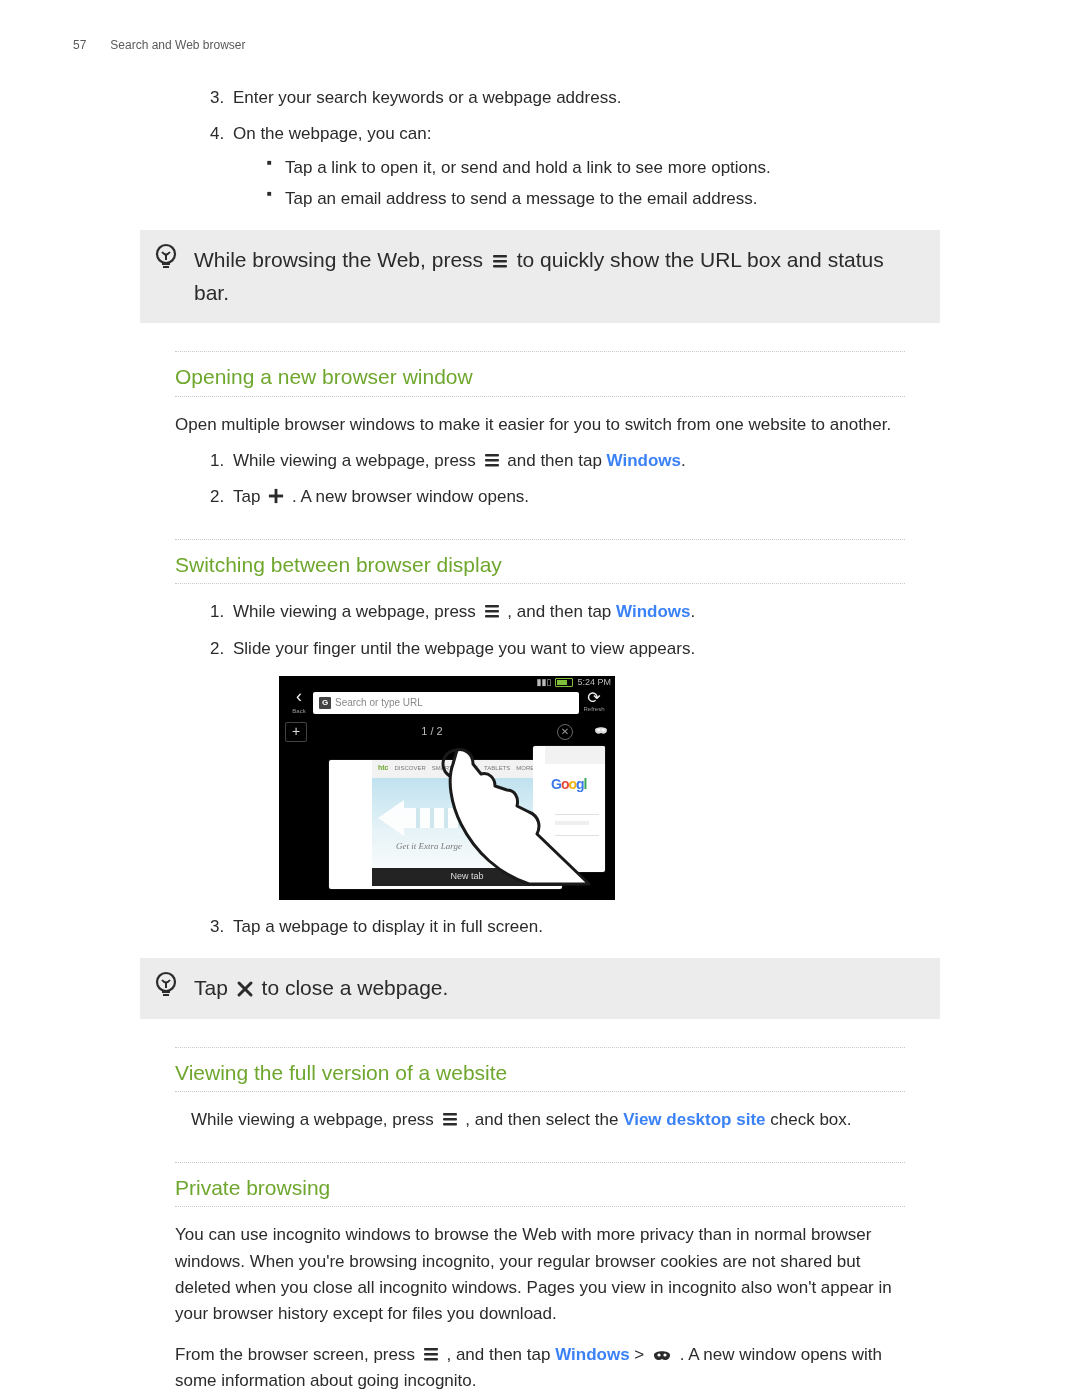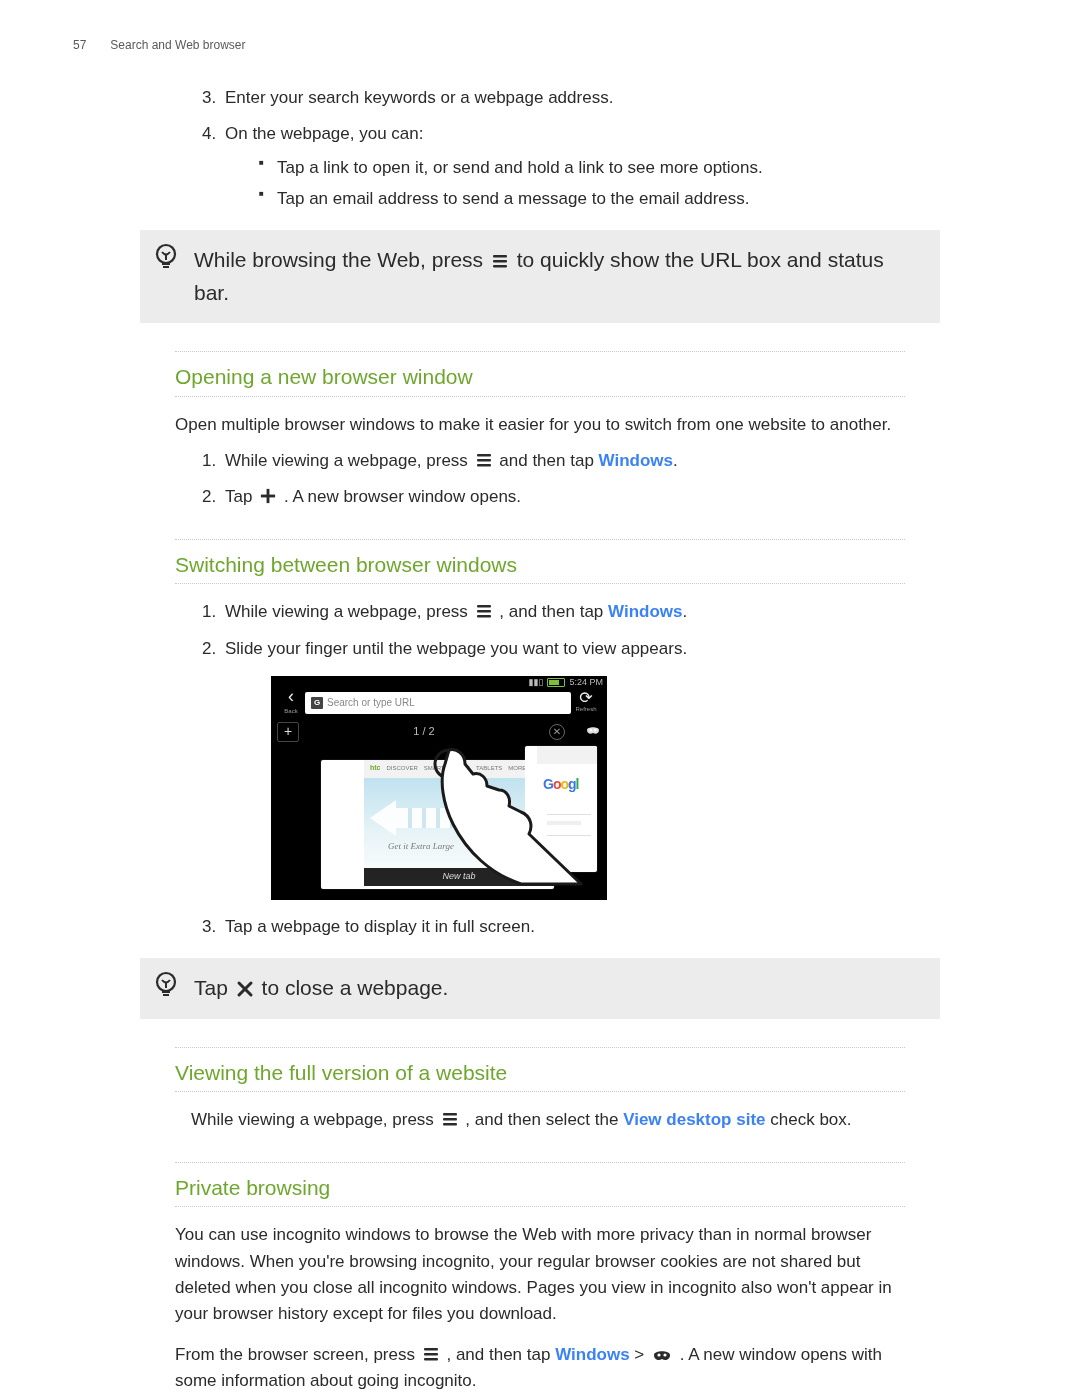--- a/index.html
+++ b/index.html
@@ -23,21 +23,21 @@
     margin: 0 0 30px 73px;
     font-size: 12px;
     color: #5a5a5a;
   }
   .runhead .pn { display:inline-block; width: 34px; }
   .content {
     margin: 0 175px;
   }
   ol.steps {
     list-style: decimal;
-    margin: 0;
+    margin: 8px;
     padding: 0 0 0 46px;
   }
   ol.steps > li {
     padding-left: 4px;
     margin: 10px 0;
     color: #2b2b2b;
   }
   ul.bullets {
     list-style: none;
     margin: 8px 0 0 0;
@@ -175,21 +175,21 @@
   }
   .shot .card.main .body .tag {
     position:absolute; left:24px; bottom:14px;
     font-size:9px; font-style:italic; color:#7a7a7a; font-family: Georgia, serif;
   }
   .shot .card.main .body .splash {
     position:absolute; right:40px; top:38px; width:24px; height:24px;
   }
   .shot .card.main .foot {
     height:18px; background:#232323; color:#ddd; font-size:9px;
-    display:flex; align-items:center; justify-content:center;font-style:italic;
+    display:flex; align-items:center; justify-content:center;
   }
   .shot .card.side {
     right:0; top:0; width:60px; height:126px; background:#fff;padding-left:12px;
   }
   .shot .card.side .ghdr { height:18px; background:#f2f2f2; }
   .shot .card.side .glogo {
     margin:10px 0 0 6px; font-size:14px; font-weight:bold; letter-spacing:-1px;
   }
   .shot .card.side .glogo .b{color:#3b78e7}.shot .card.side .glogo .r{color:#e74b3b}.shot .card.side .glogo .y{color:#f2b50f}.shot .card.side .glogo .g{color:#34a853}
   .shot .card.side .line {
@@ -287,21 +287,21 @@
       <li>
         <span>Tap </span>
         <span class="icon"><svg width="18" height="18" viewBox="0 0 19 19" fill="#2b2b2b">
               <use href="#plus-icon-g"></use>
             </svg></span>
         <span>. A new browser window opens.</span>
       </li>
     </ol>
 
     <hr class="dotrule">
-    <h2 class="section">Switching between browser windows</h2>
+    <h2 class="section">Switching between browser display</h2>
     <hr class="dotrule under">
     <ol class="steps">
       <li>
         <span>While viewing a webpage, press </span>
         <span class="icon"><svg width="18" height="18" viewBox="0 0 18 18" fill="#2b2b2b">
               <use href="#menu-icon-g"></use>
             </svg></span>
         <span>, and then tap </span>
         <b>Windows</b><span>.</span>
       </li>

